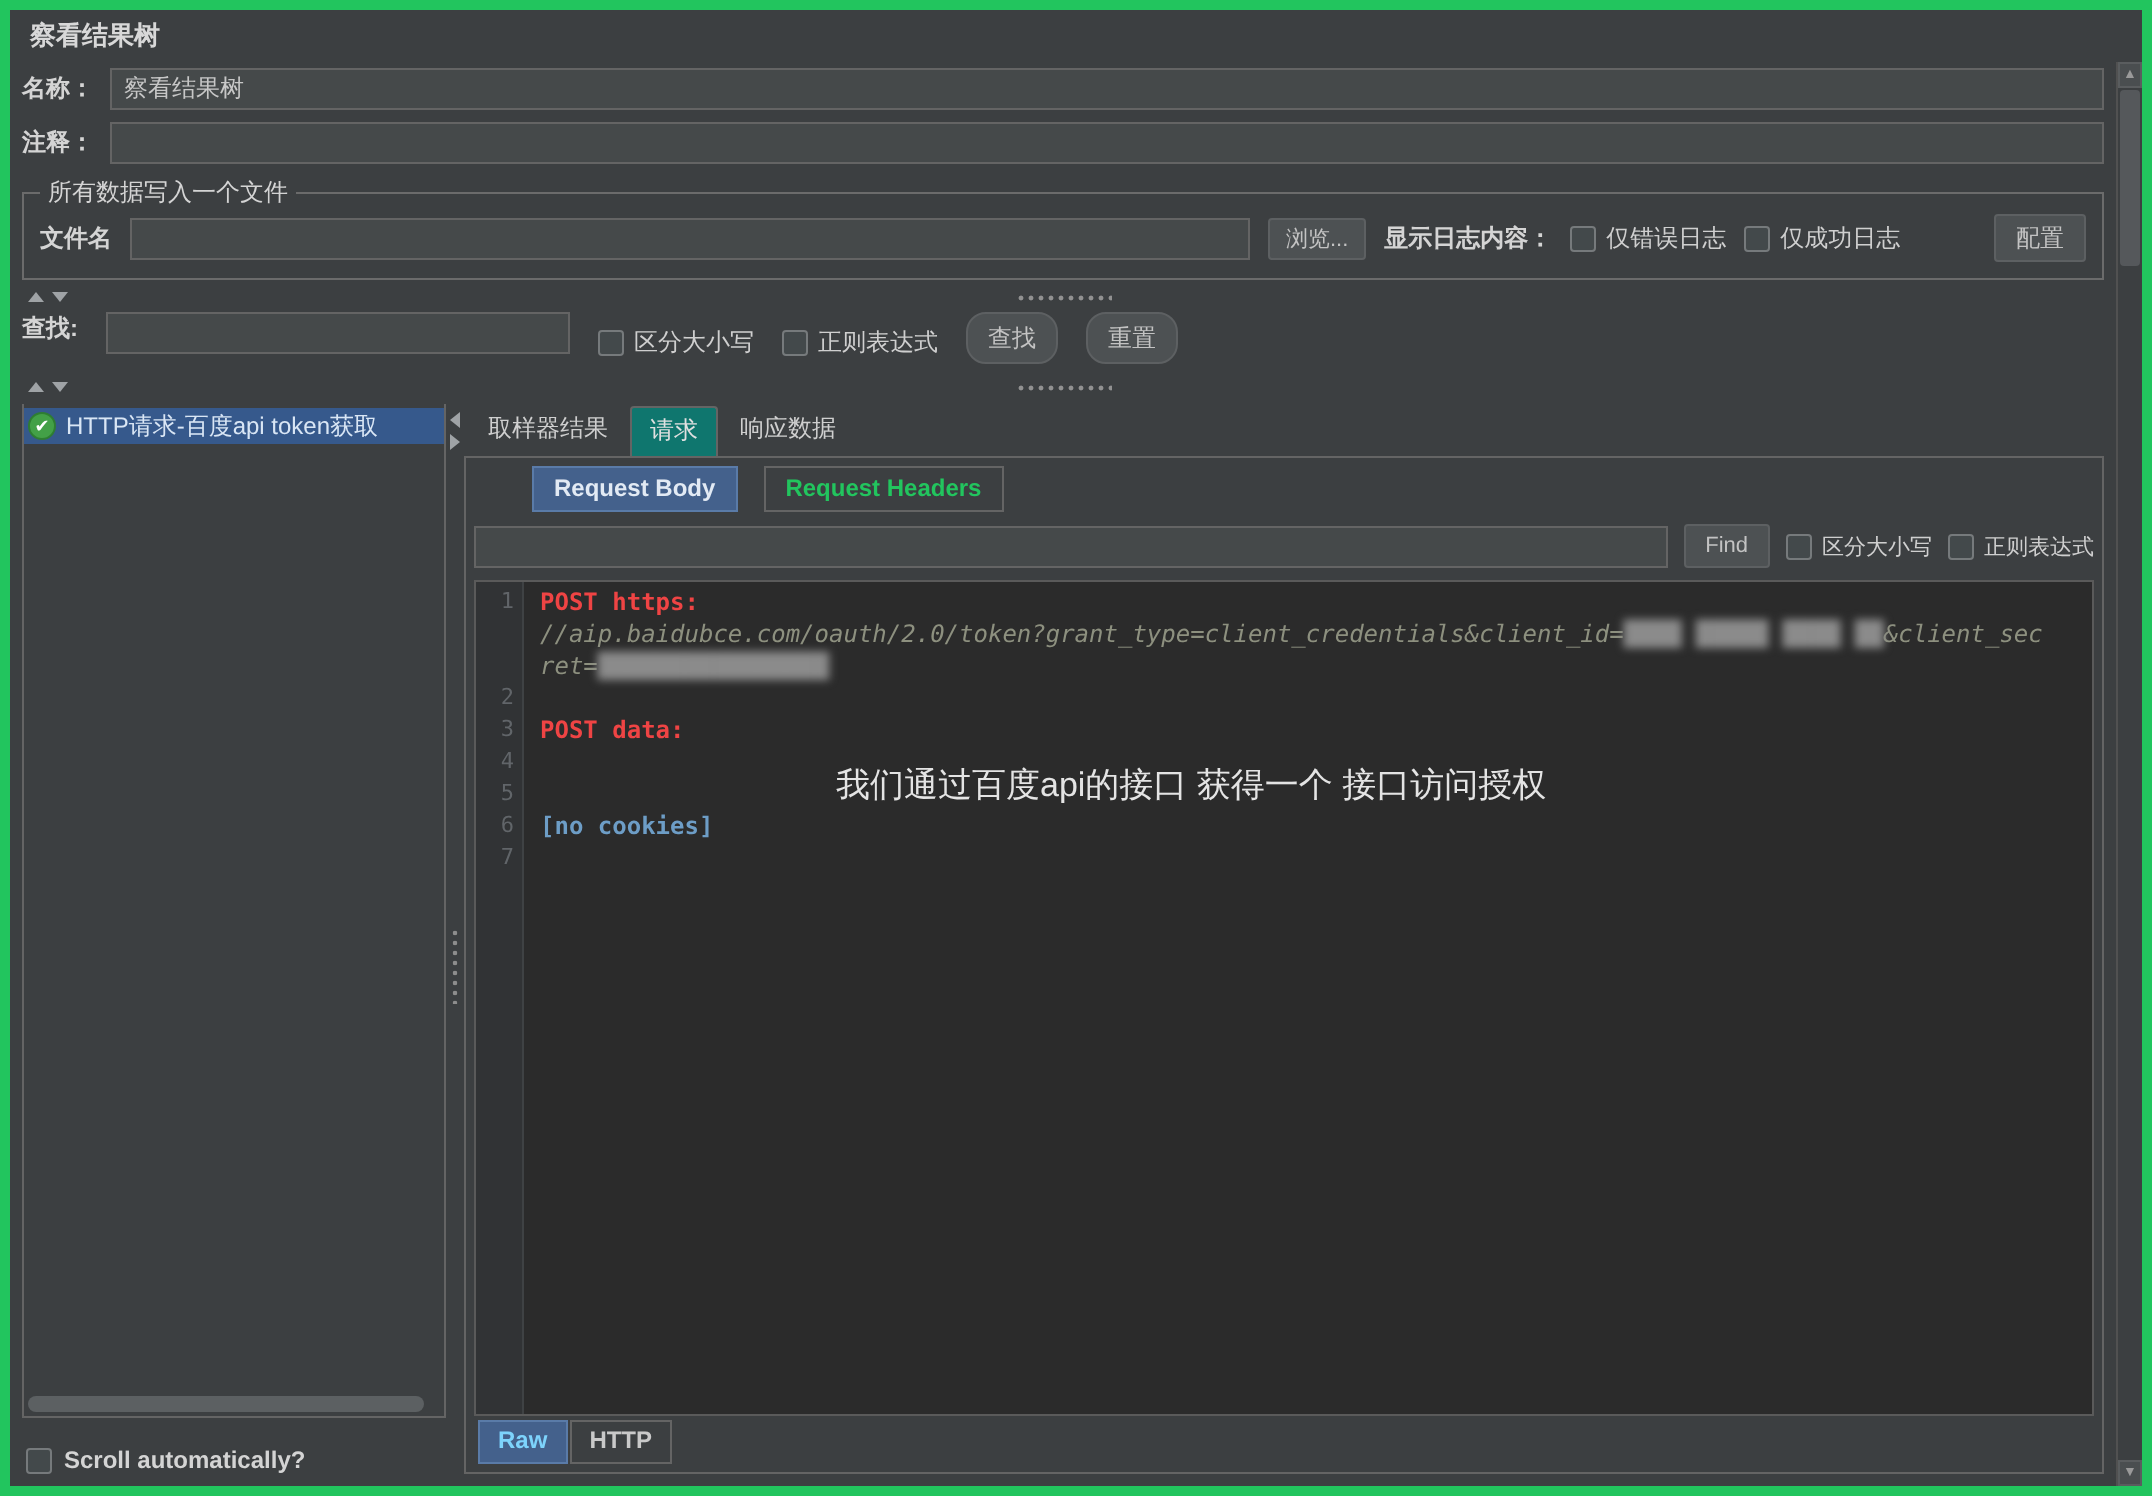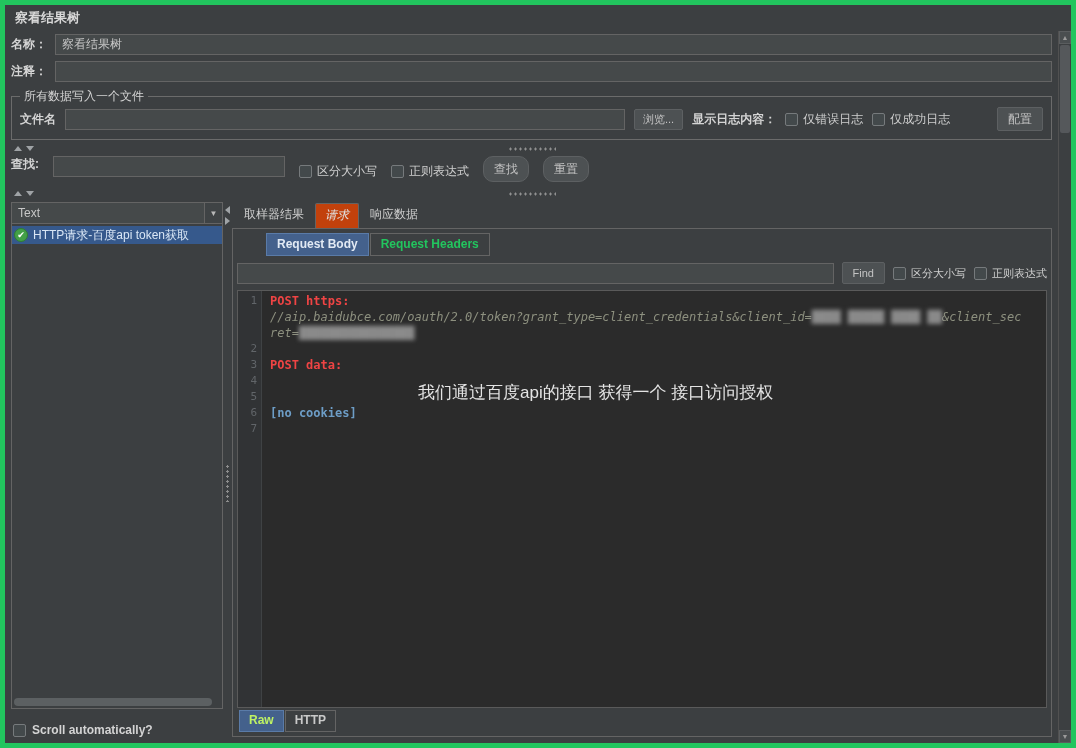--- a/index.html
+++ b/index.html
@@ -67,44 +67,44 @@
   .tree-hscroll { margin-top:auto; flex:0 0 11px; padding:1px 2px; }
   .hthumb { width:96%; height:8px; background:#5c6062; border-radius:4px; }
   .scroll-row { flex:0 0 26px; display:flex; align-items:flex-end; gap:6px; padding:0 2px; margin-top:2px; }
 
   .v-splitter { flex:0 0 9px; display:flex; flex-direction:column; align-items:center; padding-top:4px; gap:3px; }
   .vgrip { margin:auto 0; width:5px; height:38px; background-image:radial-gradient(#8d8d8d 1px, transparent 1.3px); background-size:5px 5px; }
 
   .right-panel { flex:1; display:flex; flex-direction:column; min-width:0; min-height:0; }
   .outer-tabs { flex:0 0 23px; display:flex; align-items:flex-end; gap:1px; padding-left:2px; }
   .outer-tab { padding:3px 9px 4px; color:#cfcfcf; border:1px solid transparent; white-space:nowrap; }
-  .outer-tab.active { background:#c2410c; border:1px solid #646464; border-bottom:none; border-radius:2px 2px 0 0; color:#e0e0e0;font-style:italic; }
+  .outer-tab.active { background:#0f766e; border:1px solid #646464; border-bottom:none; border-radius:2px 2px 0 0; color:#e0e0e0; }
   .request-pane { flex:1; border:1px solid #646464; min-height:0; display:flex; flex-direction:column; padding:4px; }
-  .inner-tabs { flex:0 0 auto; display:flex; gap:1px;padding-left:29px; }
+  .inner-tabs { flex:0 0 auto; display:flex; gap:13px;padding-left:29px; }
   .inner-tab { padding:3px 10px 4px; border:1px solid #646464; background:#3c3f41; color:#22c55e; font-weight:bold; white-space:nowrap; }
   .inner-tab.active { background:#44618c; border-color:#5a7ba8; color:#e2eaf4; }
   .search-row { flex:0 0 34px; display:flex; align-items:center; gap:8px; }
   .search-input { flex:1; height:24px; }
   .search-row .cb-label { font-size:11px; }
   .search-row .btn { min-width:40px; height:22px; font-size:11px; }
 
   .code-wrap { flex:1; min-height:0; position:relative; background:#2b2b2b; border:1px solid #5a5a5a; display:flex; overflow:hidden; font-family:"DejaVu Sans Mono", monospace; }
   .gutter { flex:0 0 24px; background:#313335; border-right:1px solid #3f4244; padding:2px 4px 0 0; text-align:right; color:#616569; font-size:11px; line-height:16px; }
   .ln { height:16px; }
   .code-lines { flex:1; padding:2px 0 0 8px; font-size:12px; line-height:16px; color:#a9b7c6; white-space:pre; overflow:hidden; }
   .code-line { height:16px; }
   .kw { color:#ef4444; font-weight:bold; }
   .url { color:#8d907f; font-style:italic; }
   .redacted { color:#8b8b8b; font-style:italic; filter:blur(2px); }
   .cookie { color:#6d9dc6; font-weight:bold; }
   .annotation { position:absolute; left:180px; top:90px; font-family:"Liberation Sans", sans-serif; font-size:17px; color:#e4e4e4; white-space:nowrap; }
 
   .bottom-tabs { flex:0 0 22px; display:flex; gap:1px; margin-top:2px; padding-left:2px; }
   .bottom-tab { padding:2px 9px; border:1px solid #646464; background:#3c3f41; font-weight:bold; color:#c9c9c9; white-space:nowrap; }
-  .bottom-tab.active { background:#44618c; border-color:#5a7ba8; color:#bef264; }
+  .bottom-tab.active { background:#44618c; border-color:#5a7ba8; color:#7dd3fc; }
 
   .app-scrollbar { flex:0 0 13px; border-left:1px solid #515151; display:flex; flex-direction:column; background:#3c3f41; }
   .sb-arrow { flex:0 0 13px; display:flex; align-items:center; justify-content:center; font-size:7px; color:#9a9a9a; background:#4a4e50; border:1px solid #5a5d5f; }
   .sb-thumb { margin:1px; height:88px; background:#55585b; border-radius:2px; }
   .sb-spacer { flex:1; }
 </style>
 </head>
 <body>
 
 <div class="window">
@@ -165,24 +165,20 @@
 
       <div class="h-splitter">
         <span class="tri up"></span>
         <span class="tri down"></span>
         <span class="grip"></span>
       </div>
 
       <div class="main-split">
 
         <div class="left-panel">
-          <div class="combo">
-            <span class="combo-text">Text</span>
-            <span class="combo-arrow">▼</span>
-          </div>
           <div class="tree">
             <div class="tree-item">
               <span class="status-icon">✔</span>
               <span class="tree-label">HTTP请求-百度api token获取</span>
             </div>
             <div class="tree-hscroll">
               <div class="hthumb"></div>
             </div>
           </div>
           <div class="scroll-row">

